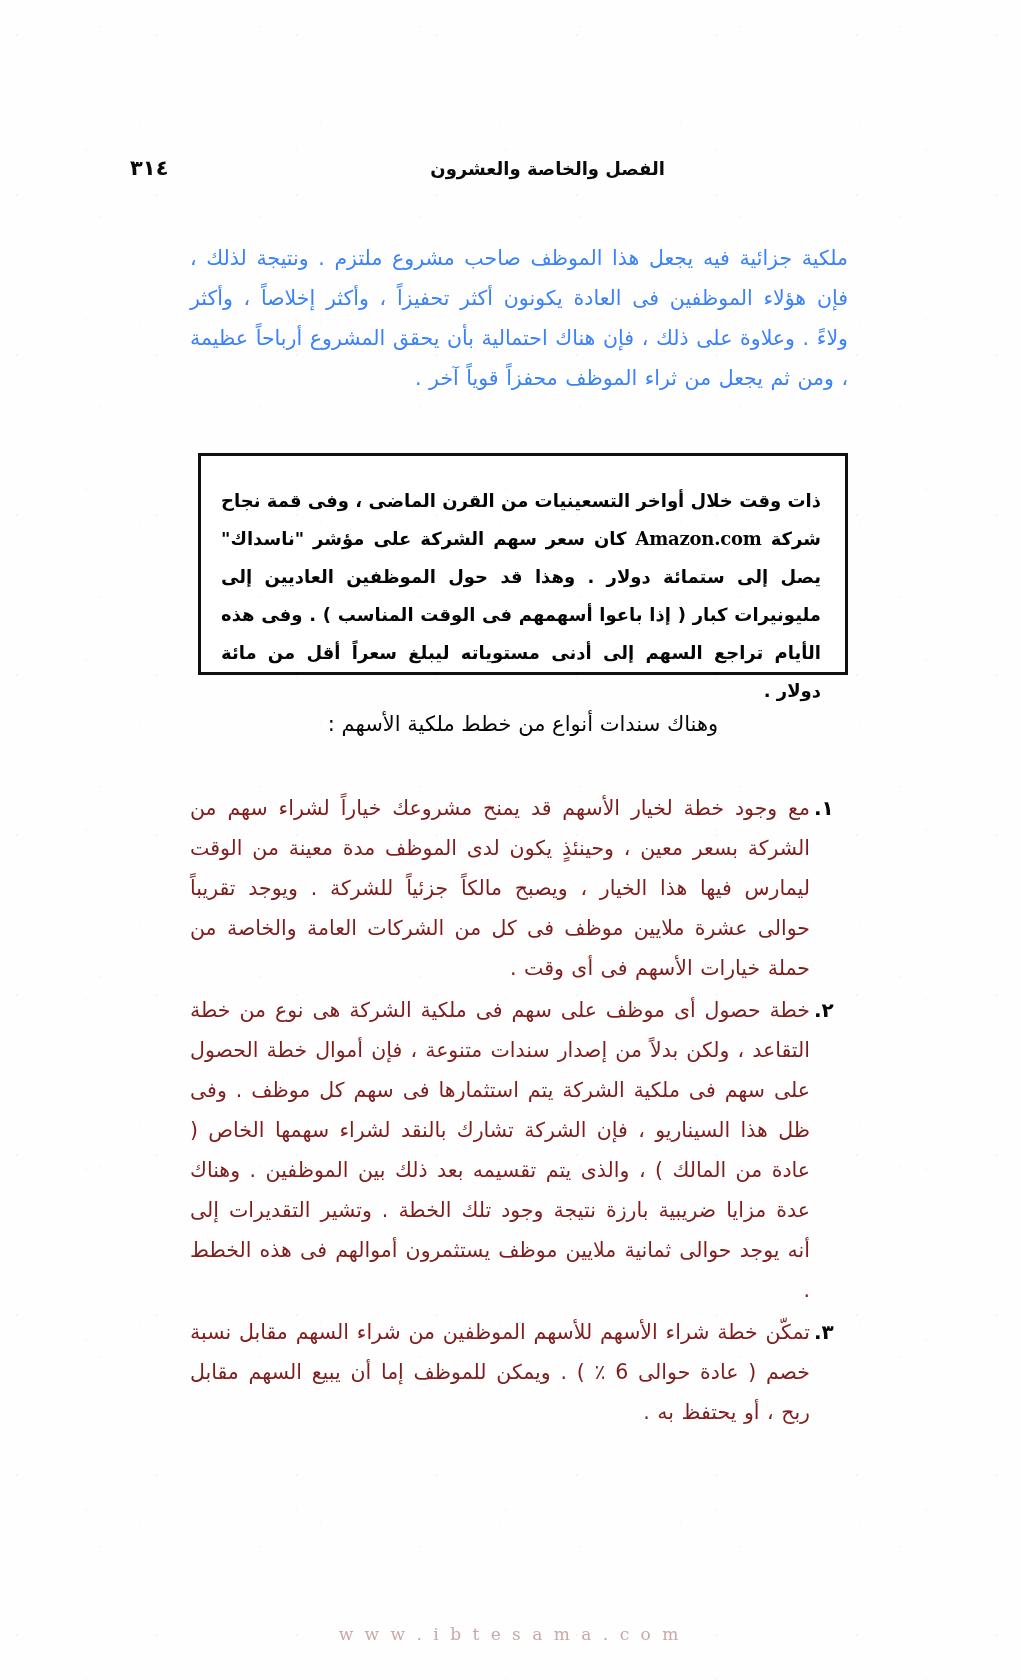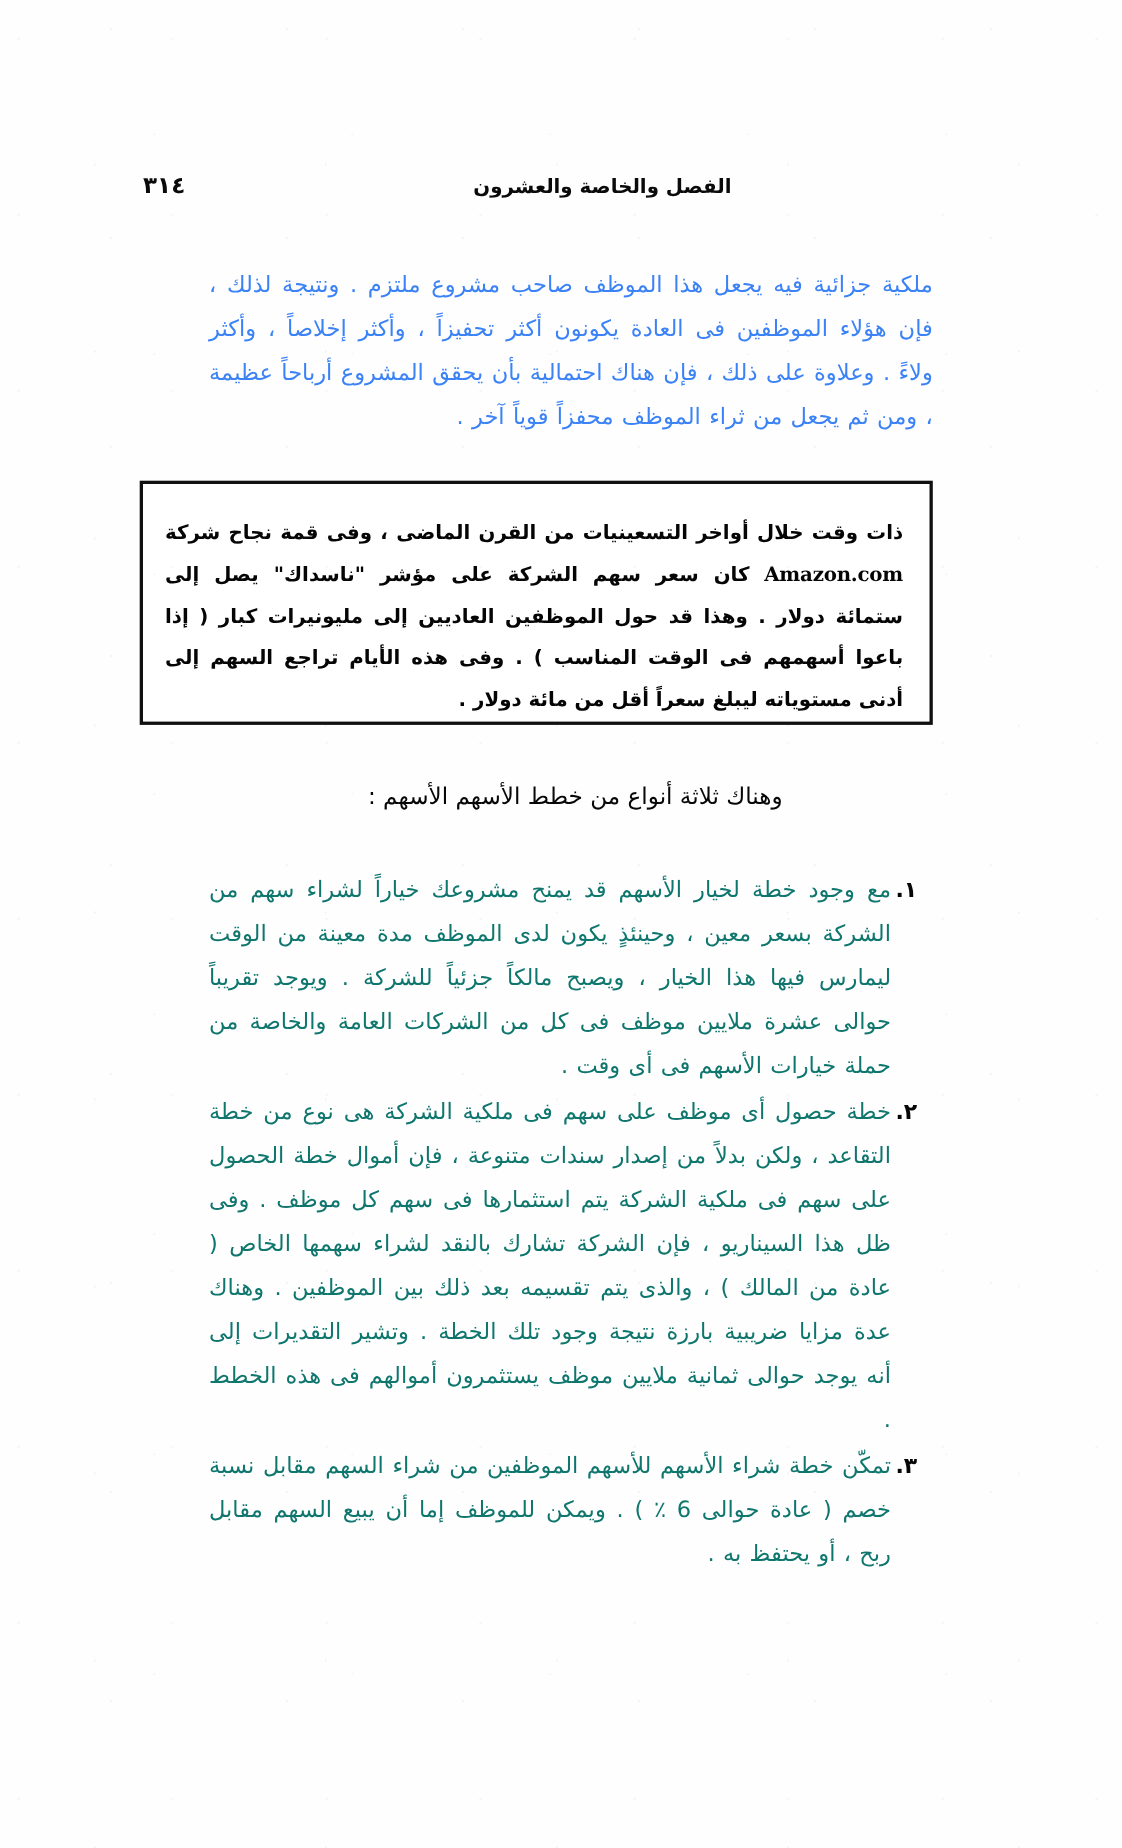--- a/index.html
+++ b/index.html
@@ -62,23 +62,23 @@
     line-height: 40px;
     text-align: justify;
     text-justify: inter-word;
     word-spacing: 1px;
     color: #3b82f6;
   }
 
   
   .callout {
     position: absolute;
-    top: 437px;
-    right: 172px;
-    width: 721px;
+    top: 453px;
+    right: 172px;
+    width: 650px;
     height: 222px;
     border: 3px solid #101010;
     box-sizing: border-box;
     background: #ffffff;
   }
   .callout-inner {
     padding: 26px 24px 10px 20px;
   }
   .callout-text {
     font-size: 18px;
@@ -128,21 +128,21 @@
     font-weight: bold;
     line-height: 40px;
     padding-left: 4px;
     color: #060606;
   }
   .li .licontent {
     flex: 1 1 auto;
     font-size: 20.5px;
     line-height: 40px;
     text-align: justify;
-    color: #0f766e;
+    color: #7f1d1d;
     word-spacing: 1px;
   }
 
   
   .watermark {
     position: absolute;
     bottom: 36px;
     left: 0;
     right: 0;
     text-align: center;
@@ -186,36 +186,39 @@
   <div class="callout">
     <div class="callout-inner">
       <div class="callout-text">
         <span>ذات وقت خلال أواخر التسعينيات من القرن الماضى ، وفى قمة نجاح شركة</span>
         <span class="latin">Amazon.com</span>
         <span>كان سعر سهم الشركة على مؤشر "ناسداك" يصل إلى ستمائة دولار . وهذا قد حول الموظفين العاديين إلى مليونيرات كبار ( إذا باعوا أسهمهم فى الوقت المناسب ) . وفى هذه الأيام تراجع السهم إلى أدنى مستوياته ليبلغ سعراً أقل من مائة دولار .</span>
       </div>
     </div>
   </div>
 
-  <div class="leadin">وهناك ثلاثة أنواع من خطط الأسهم الأسهم :</div>
+  <div class="leadin">وهناك سندات أنواع من خطط ملكية الأسهم :</div>
 
   <div class="numlist">
 
     <div class="li">
       <div class="marker">١.</div>
       <div class="licontent">مع وجود خطة لخيار الأسهم قد يمنح مشروعك خياراً لشراء سهم من الشركة بسعر معين ، وحينئذٍ يكون لدى الموظف مدة معينة من الوقت ليمارس فيها هذا الخيار ، ويصبح مالكاً جزئياً للشركة . ويوجد تقريباً حوالى عشرة ملايين موظف فى كل من الشركات العامة والخاصة من حملة خيارات الأسهم فى أى وقت .</div>
     </div>
 
     <div class="li">
       <div class="marker">٢.</div>
       <div class="licontent">خطة حصول أى موظف على سهم فى ملكية الشركة هى نوع من خطة التقاعد ، ولكن بدلاً من إصدار سندات متنوعة ، فإن أموال خطة الحصول على سهم فى ملكية الشركة يتم استثمارها فى سهم كل موظف . وفى ظل هذا السيناريو ، فإن الشركة تشارك بالنقد لشراء سهمها الخاص ( عادة من المالك ) ، والذى يتم تقسيمه بعد ذلك بين الموظفين . وهناك عدة مزايا ضريبية بارزة نتيجة وجود تلك الخطة . وتشير التقديرات إلى أنه يوجد حوالى ثمانية ملايين موظف يستثمرون أموالهم فى هذه الخطط .</div>
     </div>
 
     <div class="li">
       <div class="marker">٣.</div>
       <div class="licontent">تمكّن خطة شراء الأسهم للأسهم الموظفين من شراء السهم مقابل نسبة خصم ( عادة حوالى 6 ٪ ) . ويمكن للموظف إما أن يبيع السهم مقابل ربح ، أو يحتفظ به .</div>
     </div>
 
   </div>
 
+  <div class="watermark">
+    <span>w w w . i b t e s a m a . c o m</span>
+  </div>
 
   <div class="speckle"></div>
 </div>
 
 </body></html>

